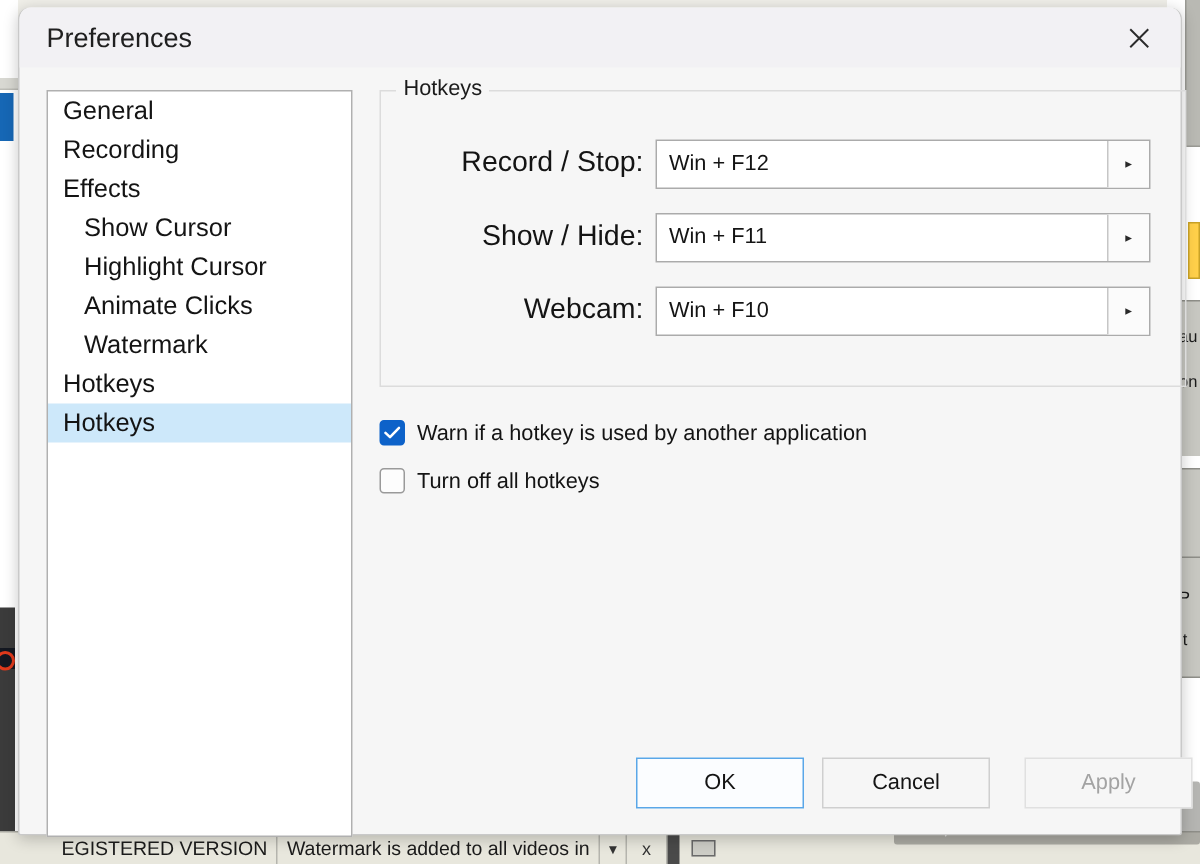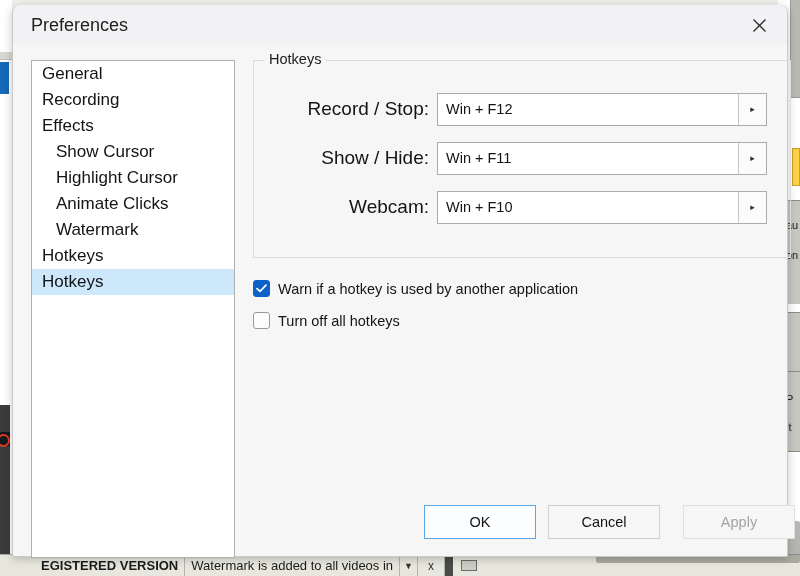--- a/index.html
+++ b/index.html
@@ -82,21 +82,21 @@
     border-top: 1px solid #a9a9a2;
     display: flex; align-items: center;
     overflow: hidden;
   }
   .sb-cell {
     height: 22px; display: flex; align-items: center;
     padding: 0 6px; font-size: 13px; color: #1b1b1b;
     border-right: 1px solid #b5b5ae;
     white-space: nowrap;
   }
-  .sb-strong { font-weight: bold; padding-left: 41px; }
+  .sb-strong { font-weight: normal; padding-left: 41px; }
   .sb-arrow { font-size: 9px; color: #333; padding: 0 4px; }
   .sb-x { font-size: 12px; color: #333; padding: 0 10px; }
   .sb-dark { background: #4a4a4a; width: 8px; height: 22px; }
   .sb-icon {
     width: 16px; height: 11px; border: 1px solid #6a6a6a;
     background: #cdcdc6; margin: 0 8px;
   }
 
   
   .watermark {

